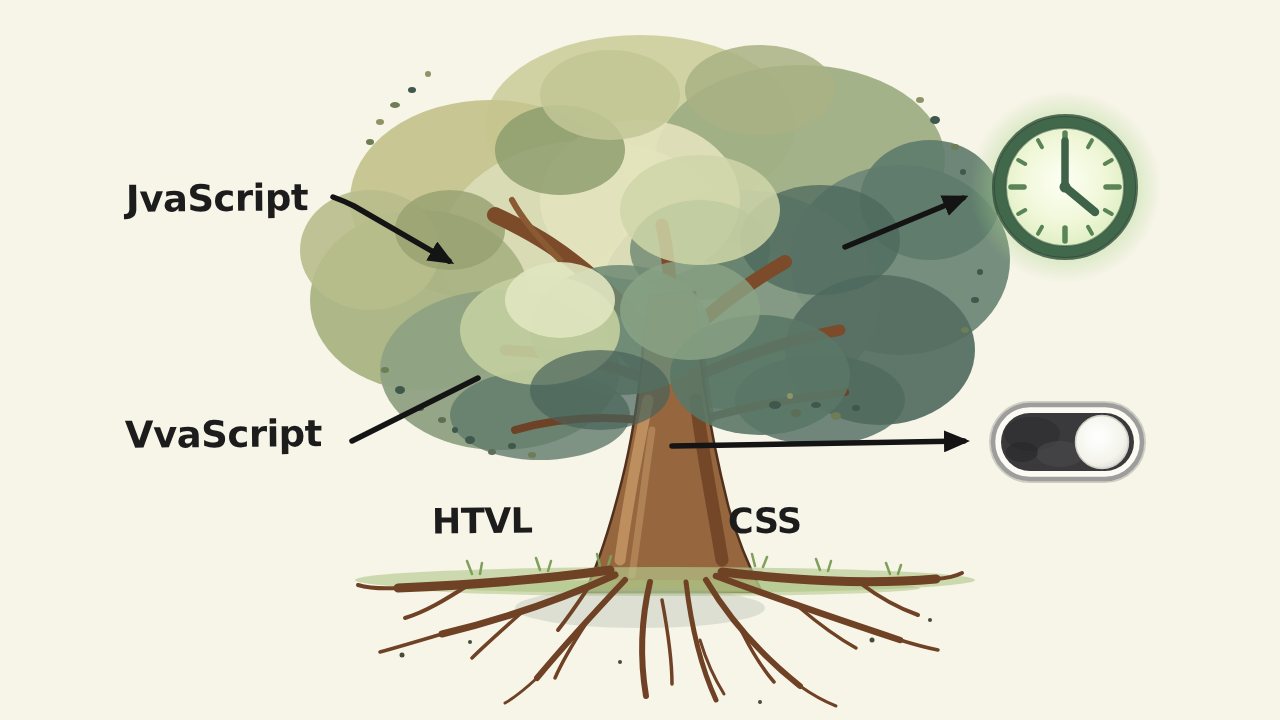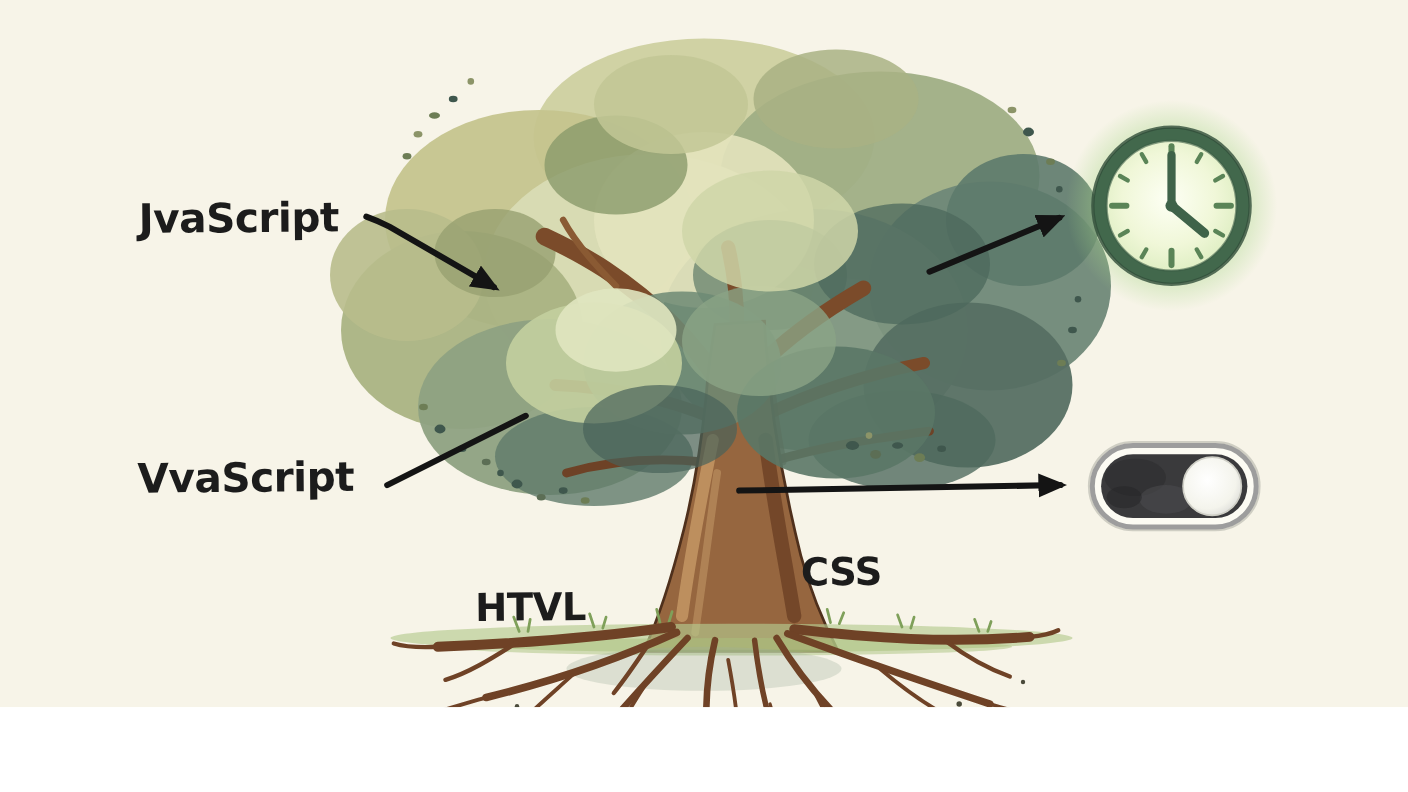--- a/index.html
+++ b/index.html
@@ -11,37 +11,37 @@
     --clock_hands:#3f6349;
     --clock_ticks:#5a8457;
     --toggle_track:#3a3a3c;
     --toggle_border:#9d9d9d;
     --toggle_knob:#fcfcf6;
   }
   html,body{margin:0;padding:0;}
   body{font-family:"DejaVu Sans",sans-serif;}
   .stage{
     position:relative;
-    width:1280px;height:643px;
+    width:1280px;height:720px;
     background:var(--background);
     overflow:hidden;
   }
   .art{position:absolute;left:0;top:0;width:1280px;height:720px;}
   .label{
     position:absolute;
     color:var(--ink);
     font-weight:700;
     line-height:1;
     letter-spacing:-0.5px;
     white-space:nowrap;
     transform:rotate(-0.5deg);
   }
   .lbl-js  {left:126px; top:180px; font-size:37px;}
   .lbl-vva {left:125px; top:416px; font-size:37px;}
-  .lbl-html{left:432px; top:504px; font-size:35px;margin-top:32px;}
+  .lbl-html{left:432px; top:504px; font-size:35px;}
   .lbl-css {left:728px; top:504px; font-size:35px;}
 </style>
 </head>
 <body>
 
 <div class="stage" style="background: rgb(247, 244, 232);">
 
   <svg class="art" viewBox="0 0 1280 720" xmlns="http://www.w3.org/2000/svg">
     <defs>
       <radialGradient id="glowGrad" cx="50%" cy="50%" r="50%">

